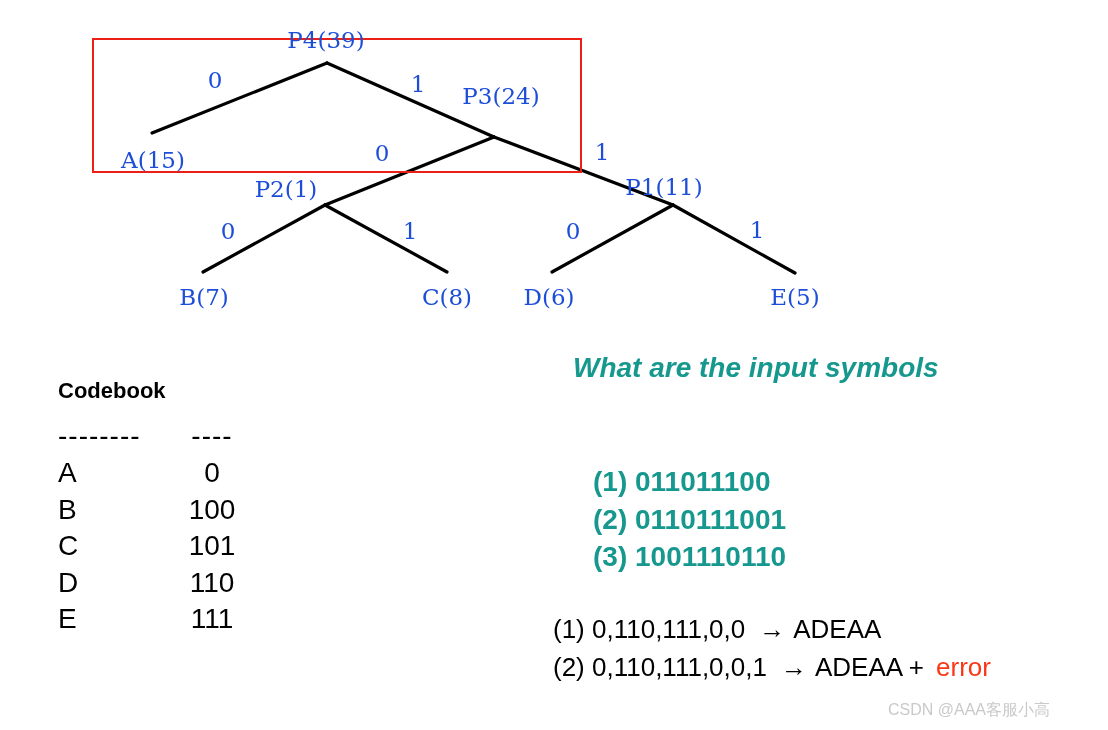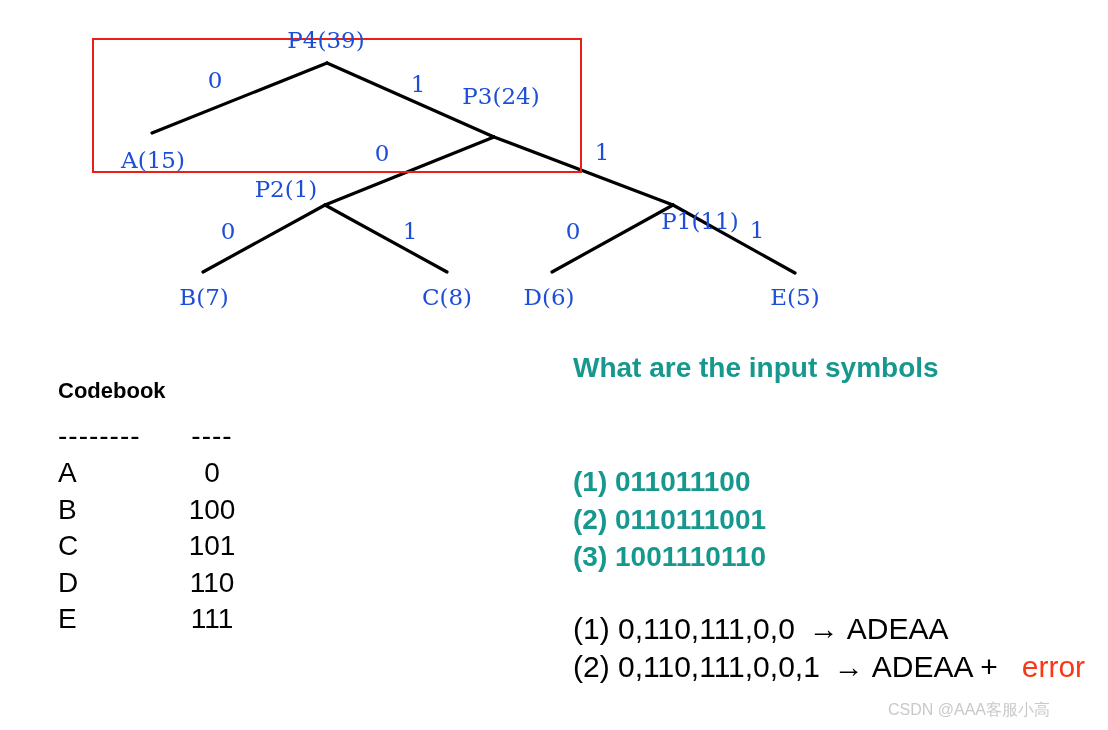--- a/index.html
+++ b/index.html
@@ -19,21 +19,21 @@
     transform: translate(-50%, -50%);
     font-family: "DejaVu Serif", serif;
     font-size: 23px;
     color: #1d4ed8;
     white-space: nowrap;
   }
   
   .n-p4 { left: 326px; top: 40px; }
   .n-p3 { left: 501px; top: 96px; }
   .n-p2 { left: 286px; top: 189px; }
-  .n-p1 { left: 700px; top: 187px; margin-top: 34px; }
+  .n-p1 { left: 664px; top: 187px; }
   .n-a  { left: 153px; top: 160px; }
   .n-b  { left: 204px; top: 297px; }
   .n-c  { left: 447px; top: 297px; }
   .n-d  { left: 549px; top: 297px; }
   .n-e  { left: 795px; top: 297px; }
   
   .e-0 { left: 215px; top: 80px; }
   .e-1 { left: 418px; top: 84px; }
   .e-2 { left: 382px; top: 153px; }
   .e-3 { left: 602px; top: 152px; }
@@ -74,43 +74,44 @@
   .cb-code { width: 58px; text-align: center; }
 
   
   .question-header {
     position: absolute;
     left: 573px; top: 351px;
     font-size: 28px;
     font-weight: bold;
     color: #17988e;
     line-height: 34px;
+    font-style: italic;
   }
   .received-list {
     position: absolute;
-    left: 573px; top: 463px;
+    left: 593px; top: 463px;
     font-size: 28px;
     font-weight: bold;
     color: #17988e;
     line-height: 37.5px;
   }
 
   
   .answers {
     position: absolute;
-    left: 573px; top: 610px;
-    font-size: 30px;
+    left: 553px; top: 610px;
+    font-size: 26px;
     line-height: 38px;
   }
   .ans-arrow {
     display: inline-block;
     margin: 0 8px 0 14px;
     font-weight: bold;
   }
-  .ans-error { color: #fa3617; margin-left: 24px; }
+  .ans-error { color: #fa3617; margin-left: 12px; }
 
   
   .watermark {
     position: absolute;
     left: 888px; top: 700px;
     font-size: 16px;
     color: #c9c9c9;
     white-space: nowrap;
   }
 </style>

